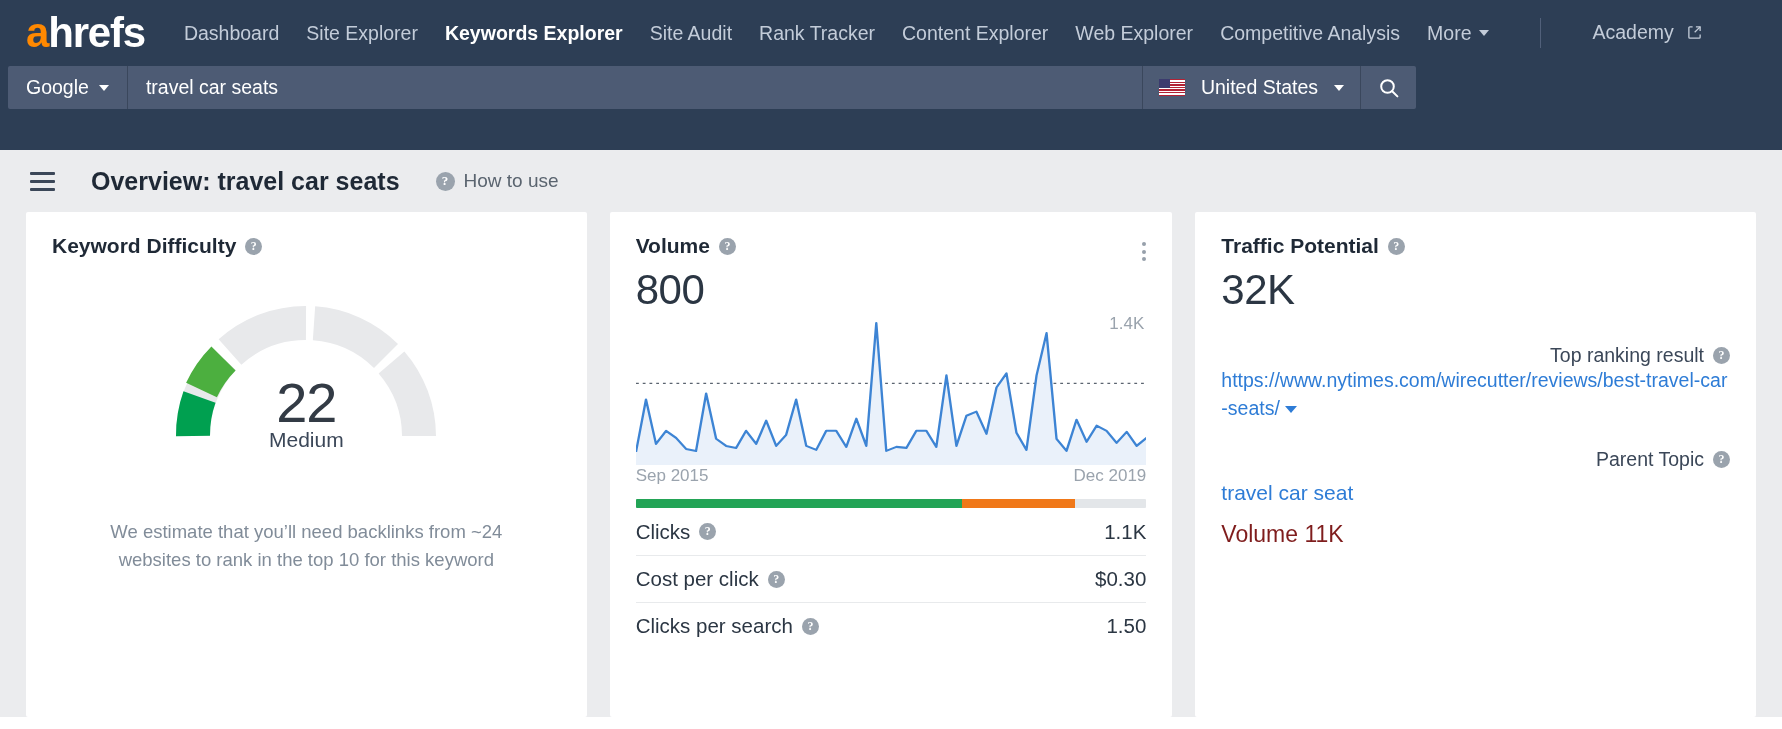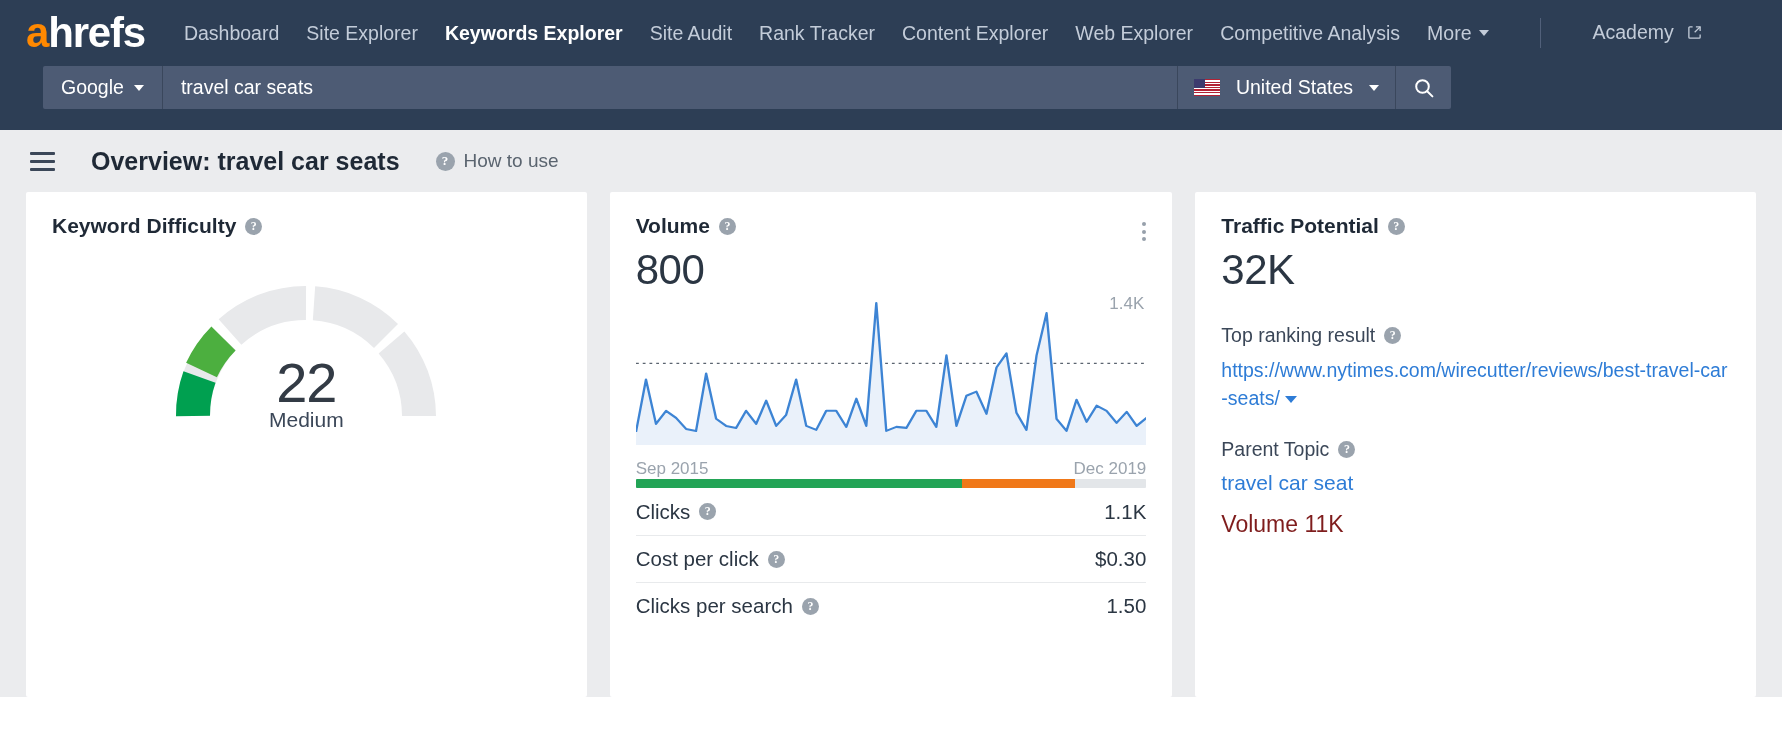--- a/index.html
+++ b/index.html
@@ -46,25 +46,25 @@
   }
   .navdiv {
     width: 1px; height: 30px;
     background: #51607a;
     margin: 0 24px;
   }
   .ext-icon { display: inline-block; margin-left: 8px; vertical-align: middle; }
 
   
   .searchrow {
-    height: 64px;
+    height: 84px;
     background: #2d3e55;
     display: flex;
     align-items: flex-start;
-    padding: 0 43px;
+    padding: 0 8px;
   }
   .searchbar {
     display: flex;
     height: 43px;
     width: 1408px;
     border-radius: 2px;
     overflow: hidden;
   }
   .engine-sel {
     background: #4d5b74;
@@ -235,21 +235,21 @@
 
   .chart-area { position: relative; margin-top: 6px; height: 164px; }
   .chart-max {
     position: absolute; right: 2px; top: -6px;
     font-size: 17px; color: #9aa3ad;
   }
   .chart-svg { display: block; width: 100%; height: 145px; }
   .chart-dates {
     display: flex; justify-content: space-between;
     font-size: 17px; color: #9aa3ad;
-    margin-top: 14px;
+    margin-top: 1px;
   }
 
   .ratio-bar {
     display: flex; height: 9px; border-radius: 1px;
     overflow: hidden; margin-top: 15px; background: #e3e6e9;
   }
   .metric-row {
     display: flex; align-items: center; justify-content: space-between;
     border-top: 1px solid #e8eaec;
     height: 47px;
@@ -261,24 +261,25 @@
     white-space: nowrap;
   }
   .metric-val { font-size: 20.5px; color: #2b3643; }
 
   
   .tp-sub {
     display: flex; align-items: center; gap: 9px;
     font-size: 19.5px; color: #3b4758;
     margin-top: 30px;
     white-space: nowrap;
+    justify-content: flex-end;
   }
   .tp-link {
     font-size: 19.5px; color: #2e7cd6;
-    line-height: 1.42; margin-top: 10px;
+    line-height: 1.42; 
     word-break: break-all; cursor: pointer;
   }
   .caret-blue {
     display: inline-block;
     width: 0; height: 0;
     border-left: 6px solid transparent;
     border-right: 6px solid transparent;
     border-top: 7px solid #2e7cd6;
     margin-left: 5px;
     vertical-align: middle;
@@ -376,20 +377,21 @@
             <path d="M 141 37.3 A 113 113 0 0 1 213 70"></path>
             <path d="M 218.5 76.5 A 113 113 0 0 1 246 150"></path>
           </g>
 
           <path d="M 20 150 A 113 113 0 0 1 26.5 111" fill="none" stroke="#00a050" stroke-width="34"></path>
           <path d="M 28.5 104 A 113 113 0 0 1 50.5 72.5" fill="none" stroke="#4caf3f" stroke-width="34"></path>
         </svg>
         <div class="gauge-val">22</div>
         <div class="gauge-lbl">Medium</div>
       </div>
+      <div class="kd-note">We estimate that you’ll need backlinks from ~24 websites to rank in the top 10 for this keyword</div>
     </div>
   </div>
 
   <div class="card card-vol">
     <div class="kebab">
         <i></i>
         <i></i>
         <i></i>
       </div>
     <div class="card-title">

